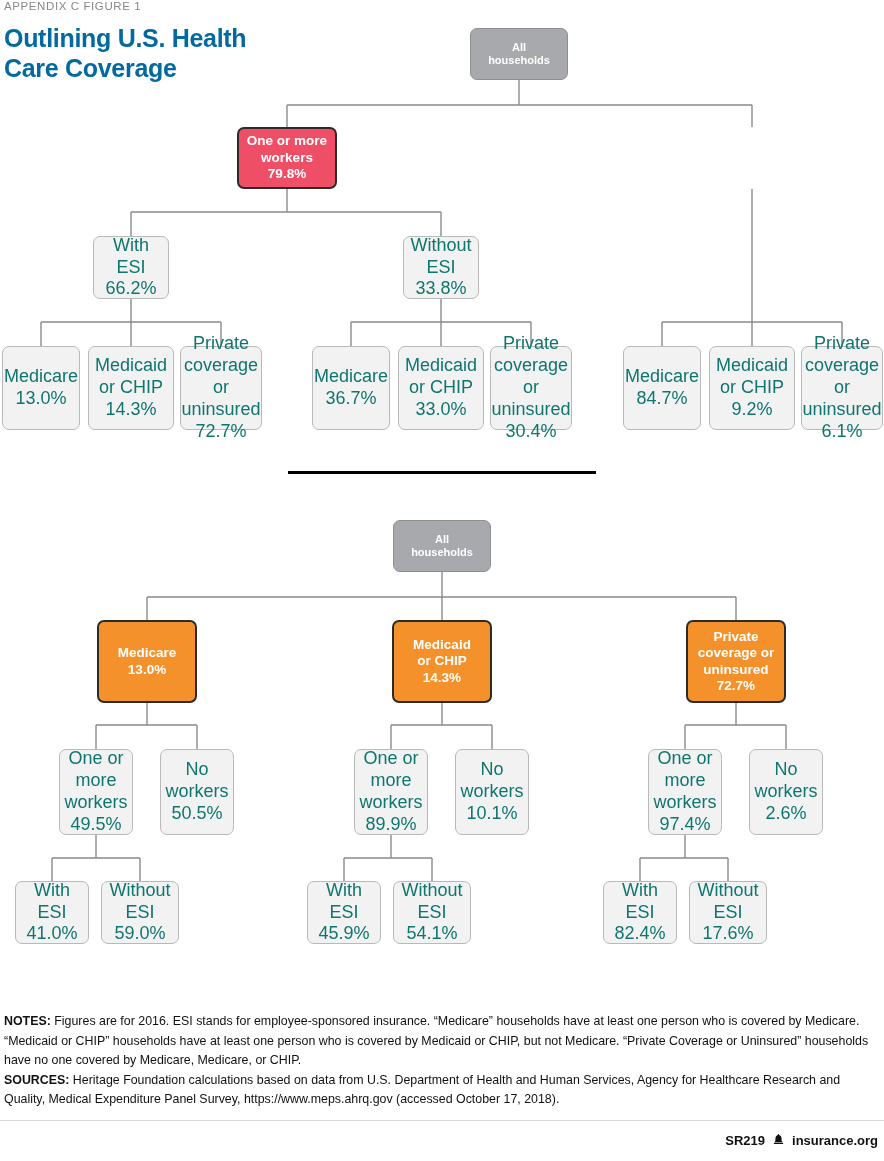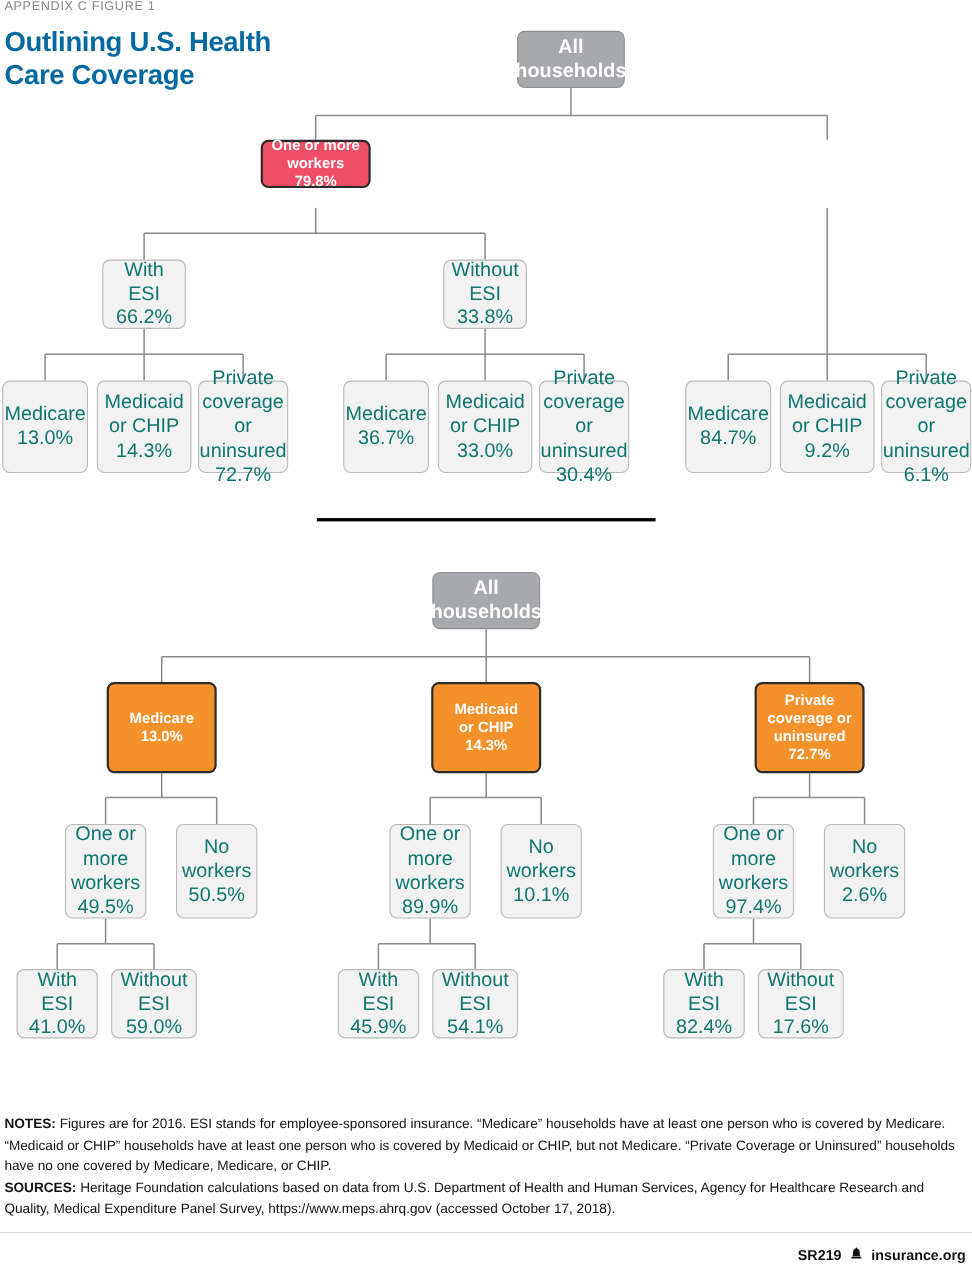--- a/index.html
+++ b/index.html
@@ -58,21 +58,21 @@
     background: #f2f2f2;
     border: 1px solid #b9b9b9;
     color: #0f766e;
     font-size: 18px;
     font-weight: normal;
   }
   .node.gray {
     background: #a7a9ac;
     border: 1px solid #8d8f92;
     color: #ffffff;
-    font-size: 18px;
+    font-size: 11px;
     font-weight: bold;
   }
   .node.pink {
     background: #ef4f66;
     border: 2px solid #2b2b2b;
     color: #ffffff;
     font-size: 13.5px;
     font-weight: bold;
   }
   .node.orange {
@@ -195,21 +195,21 @@
       <path d="M685,835 L685,858"></path>
       <path d="M640,858 L728,858"></path>
       <path d="M640,858 L640,881"></path>
       <path d="M728,858 L728,881"></path>
     </g>
   </svg>
 
   <div class="node gray" style="left:470px; top:28px; width:98px; height:52px;">All
 households</div>
 
-  <div class="node pink" style="left:237px; top:127px; width:100px; height:44px;">One or more
+  <div class="node pink" style="left:237px; top:127px; width:100px; height:62px;">One or more
 workers
 79.8%</div>
 
   <div class="node plain" style="left:93px; top:236px; width:76px; height:63px;">With
 ESI
 66.2%</div>
   <div class="node plain" style="left:403px; top:236px; width:76px; height:63px;">Without
 ESI
 33.8%</div>
 

